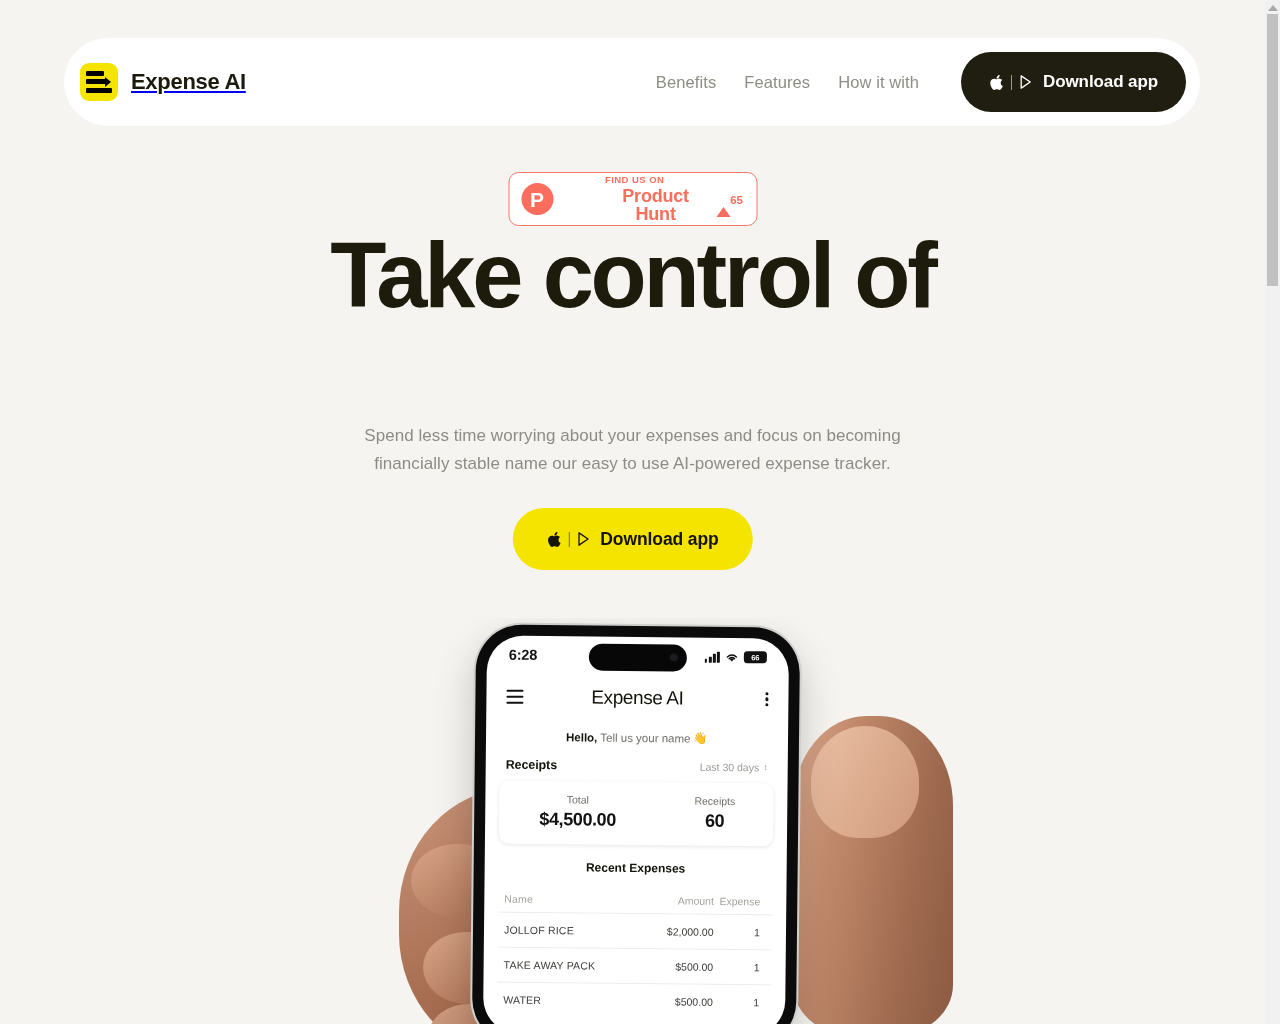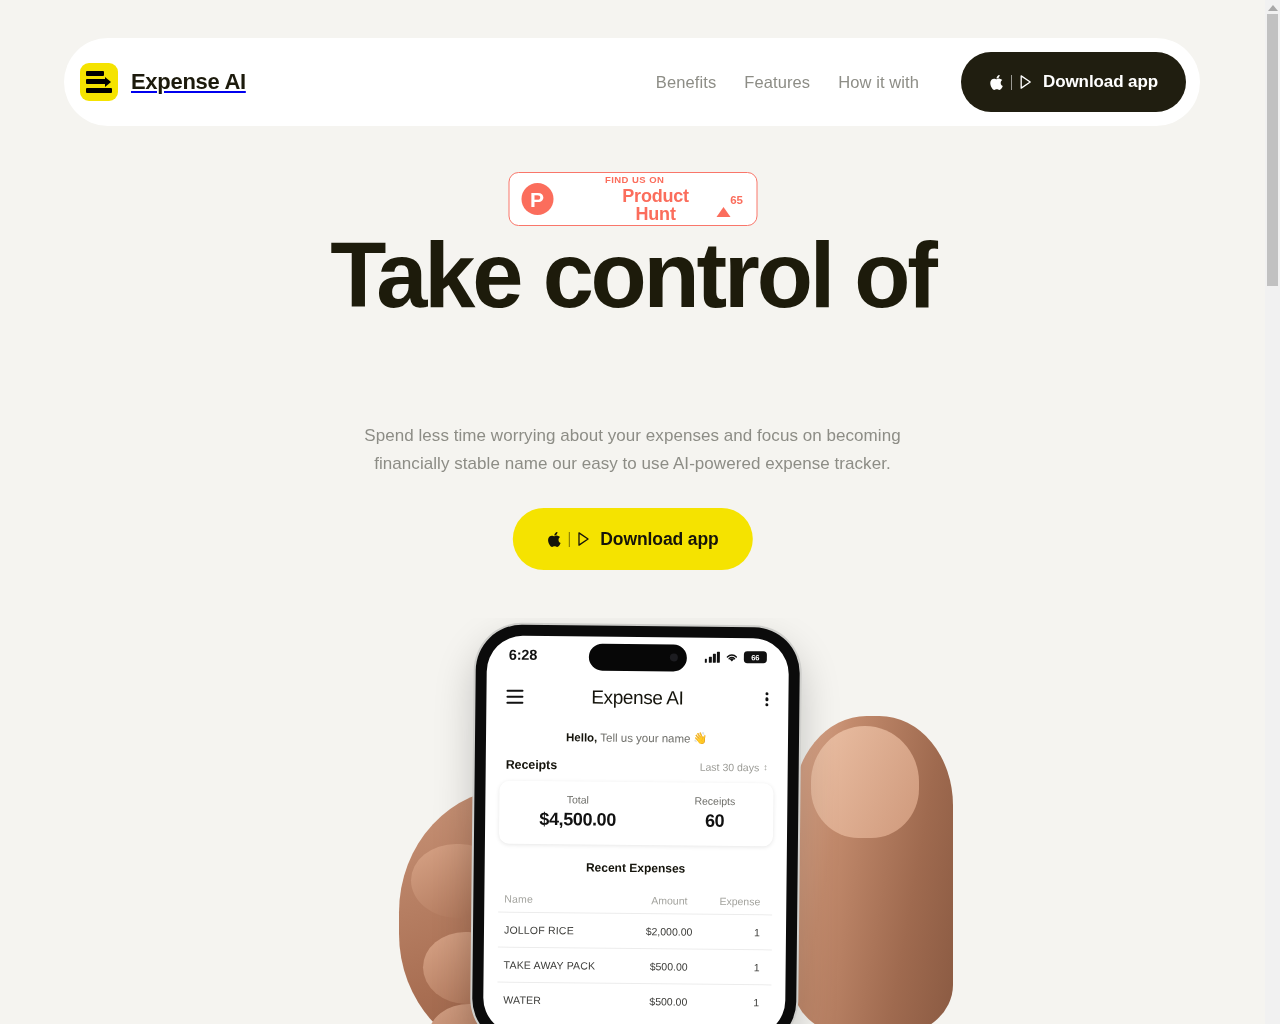--- a/index.html
+++ b/index.html
@@ -446,21 +446,21 @@
 
   .tbl { margin: 8px 14px 0; font-size: 10.5px; }
   .tbl .row {
     display: flex;
     align-items: center;
     padding: 11px 6px;
   }
   .tbl .row.head { color: #a3a39e; padding-bottom: 7px; }
   .tbl .row.body { border-top: 1px solid #ececec; color: #3b3b38; font-size: 10.5px; }
   .c-name { flex: 0 0 46%; text-align: left; letter-spacing: .2px; }
-  .c-amt  { flex: 0 0 34%; text-align: center; }
+  .c-amt  { flex: 0 0 34%; text-align: right; }
   .c-qty  { flex: 0 0 20%; text-align: right; padding-right: 6px; }
 </style>
 </head>
 <body>
 
 <div id="page">
 
   <header class="header">
 
     <a class="brand" href="#">

